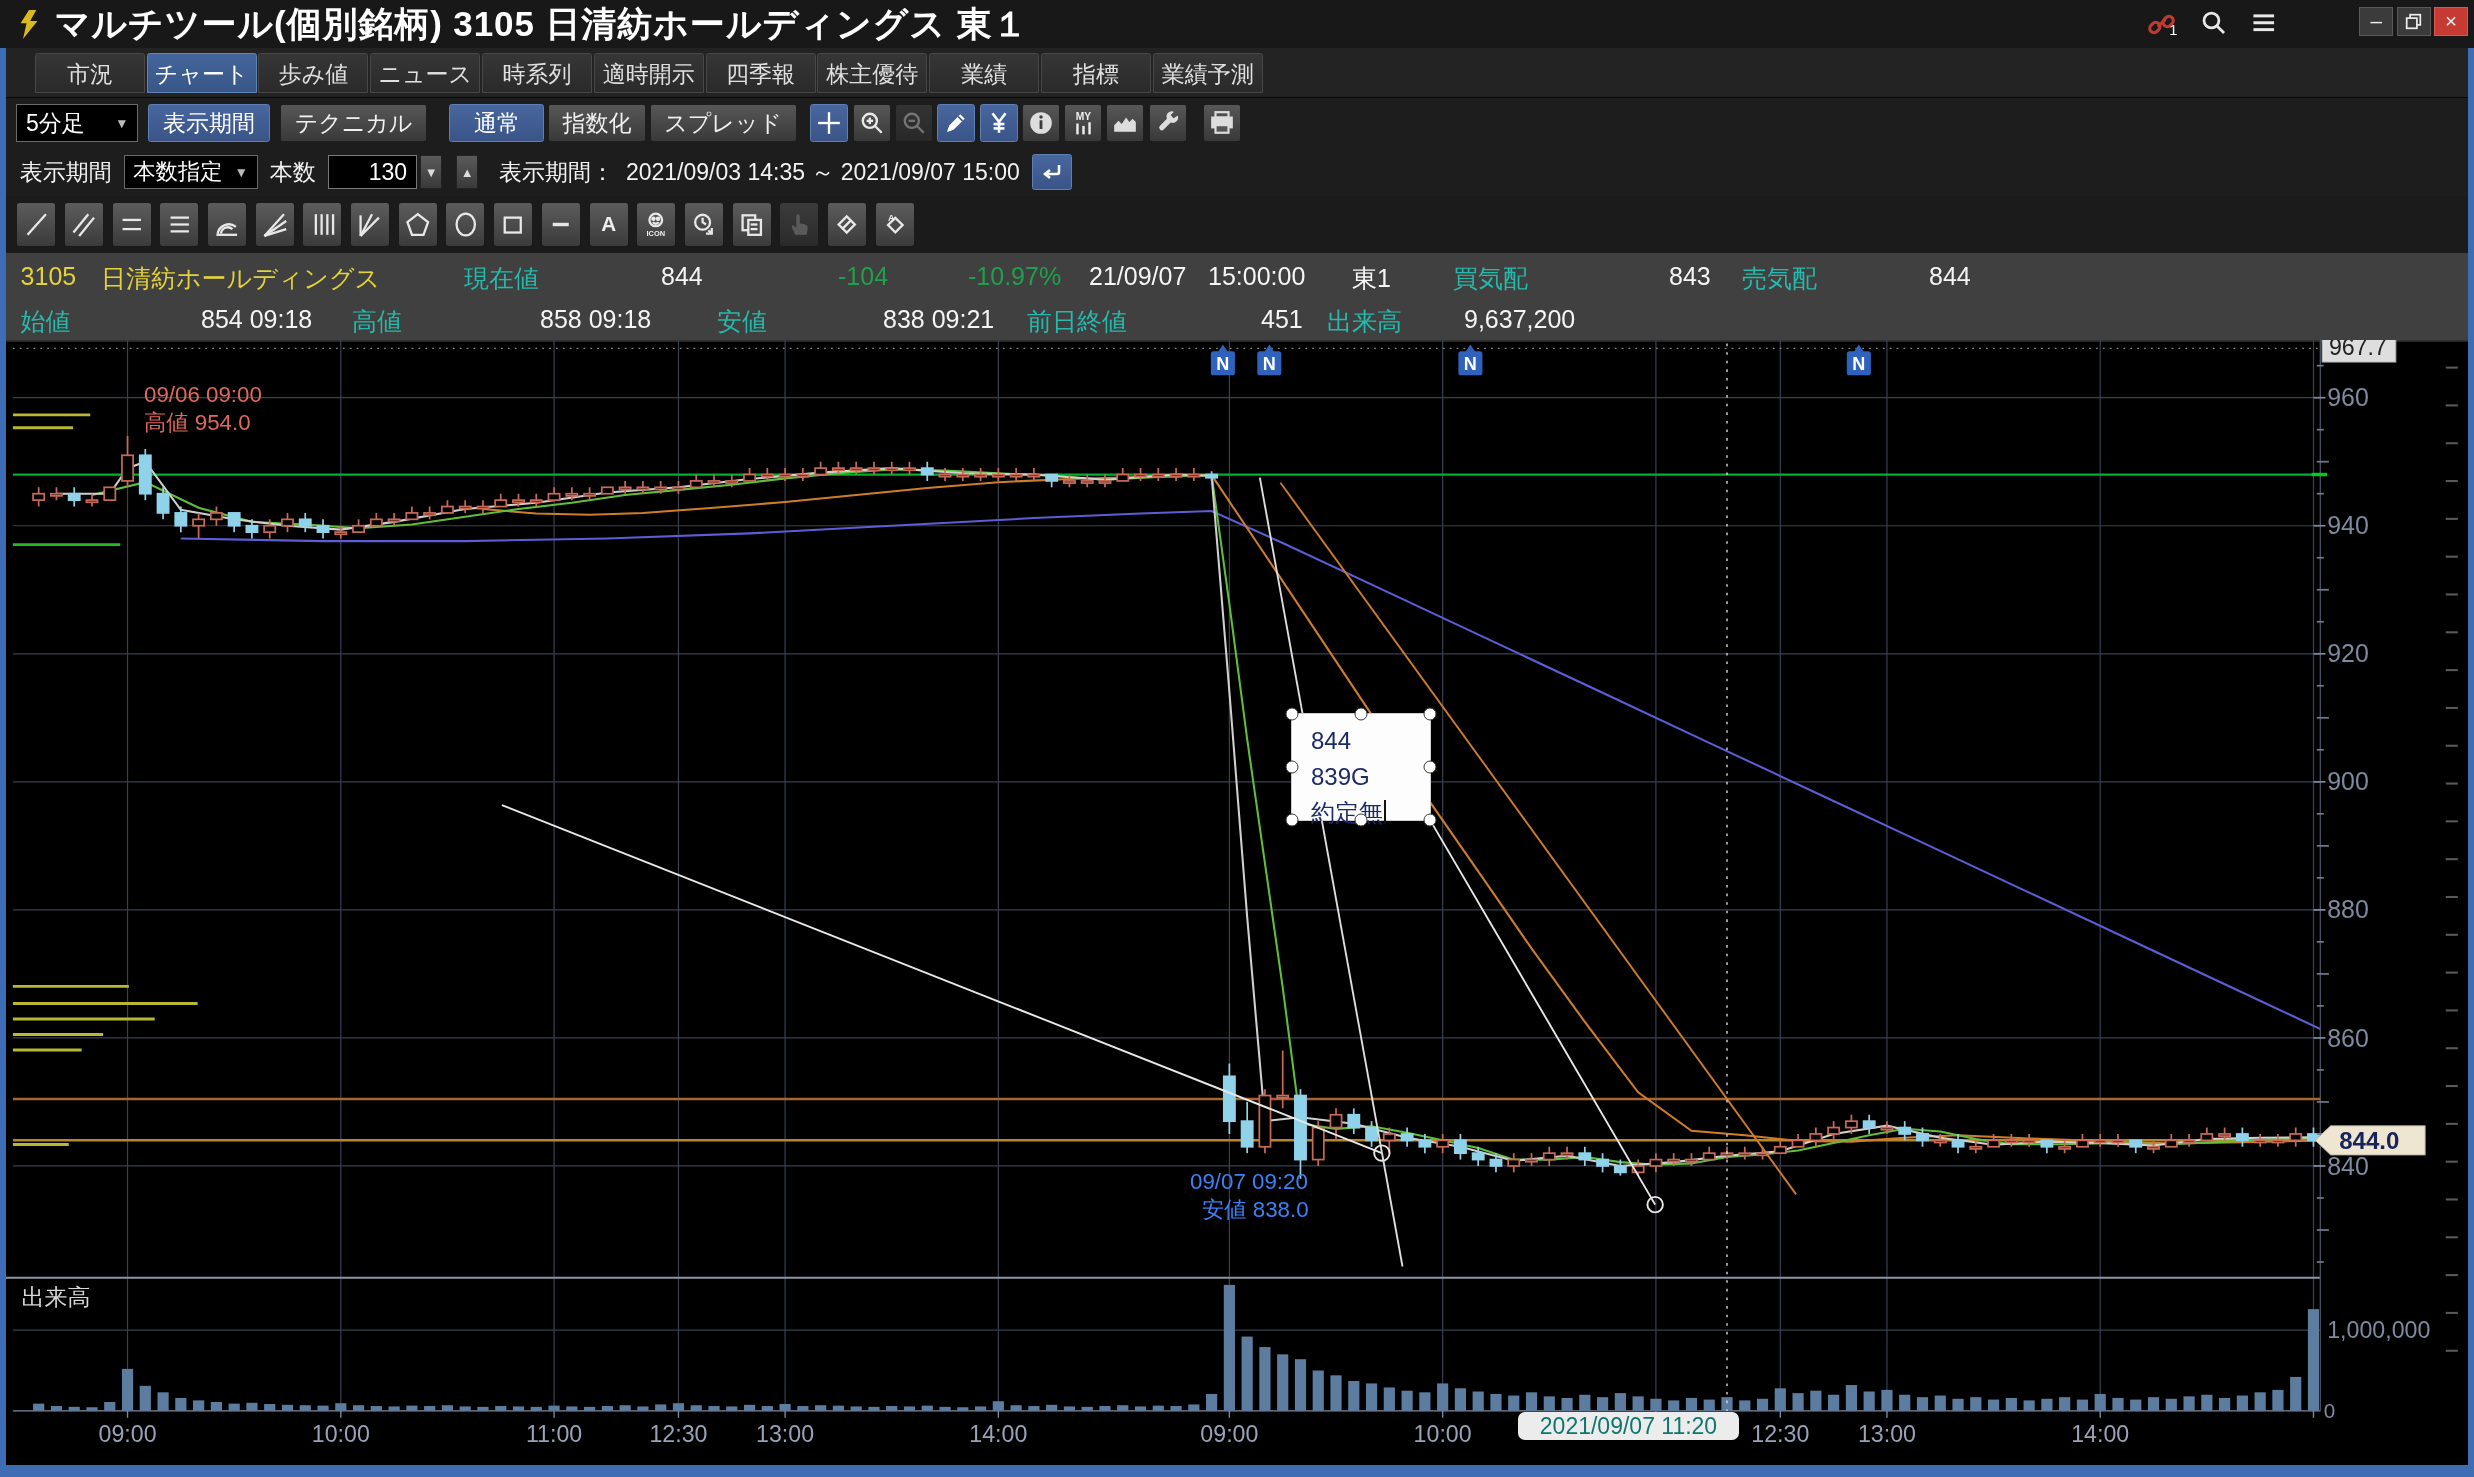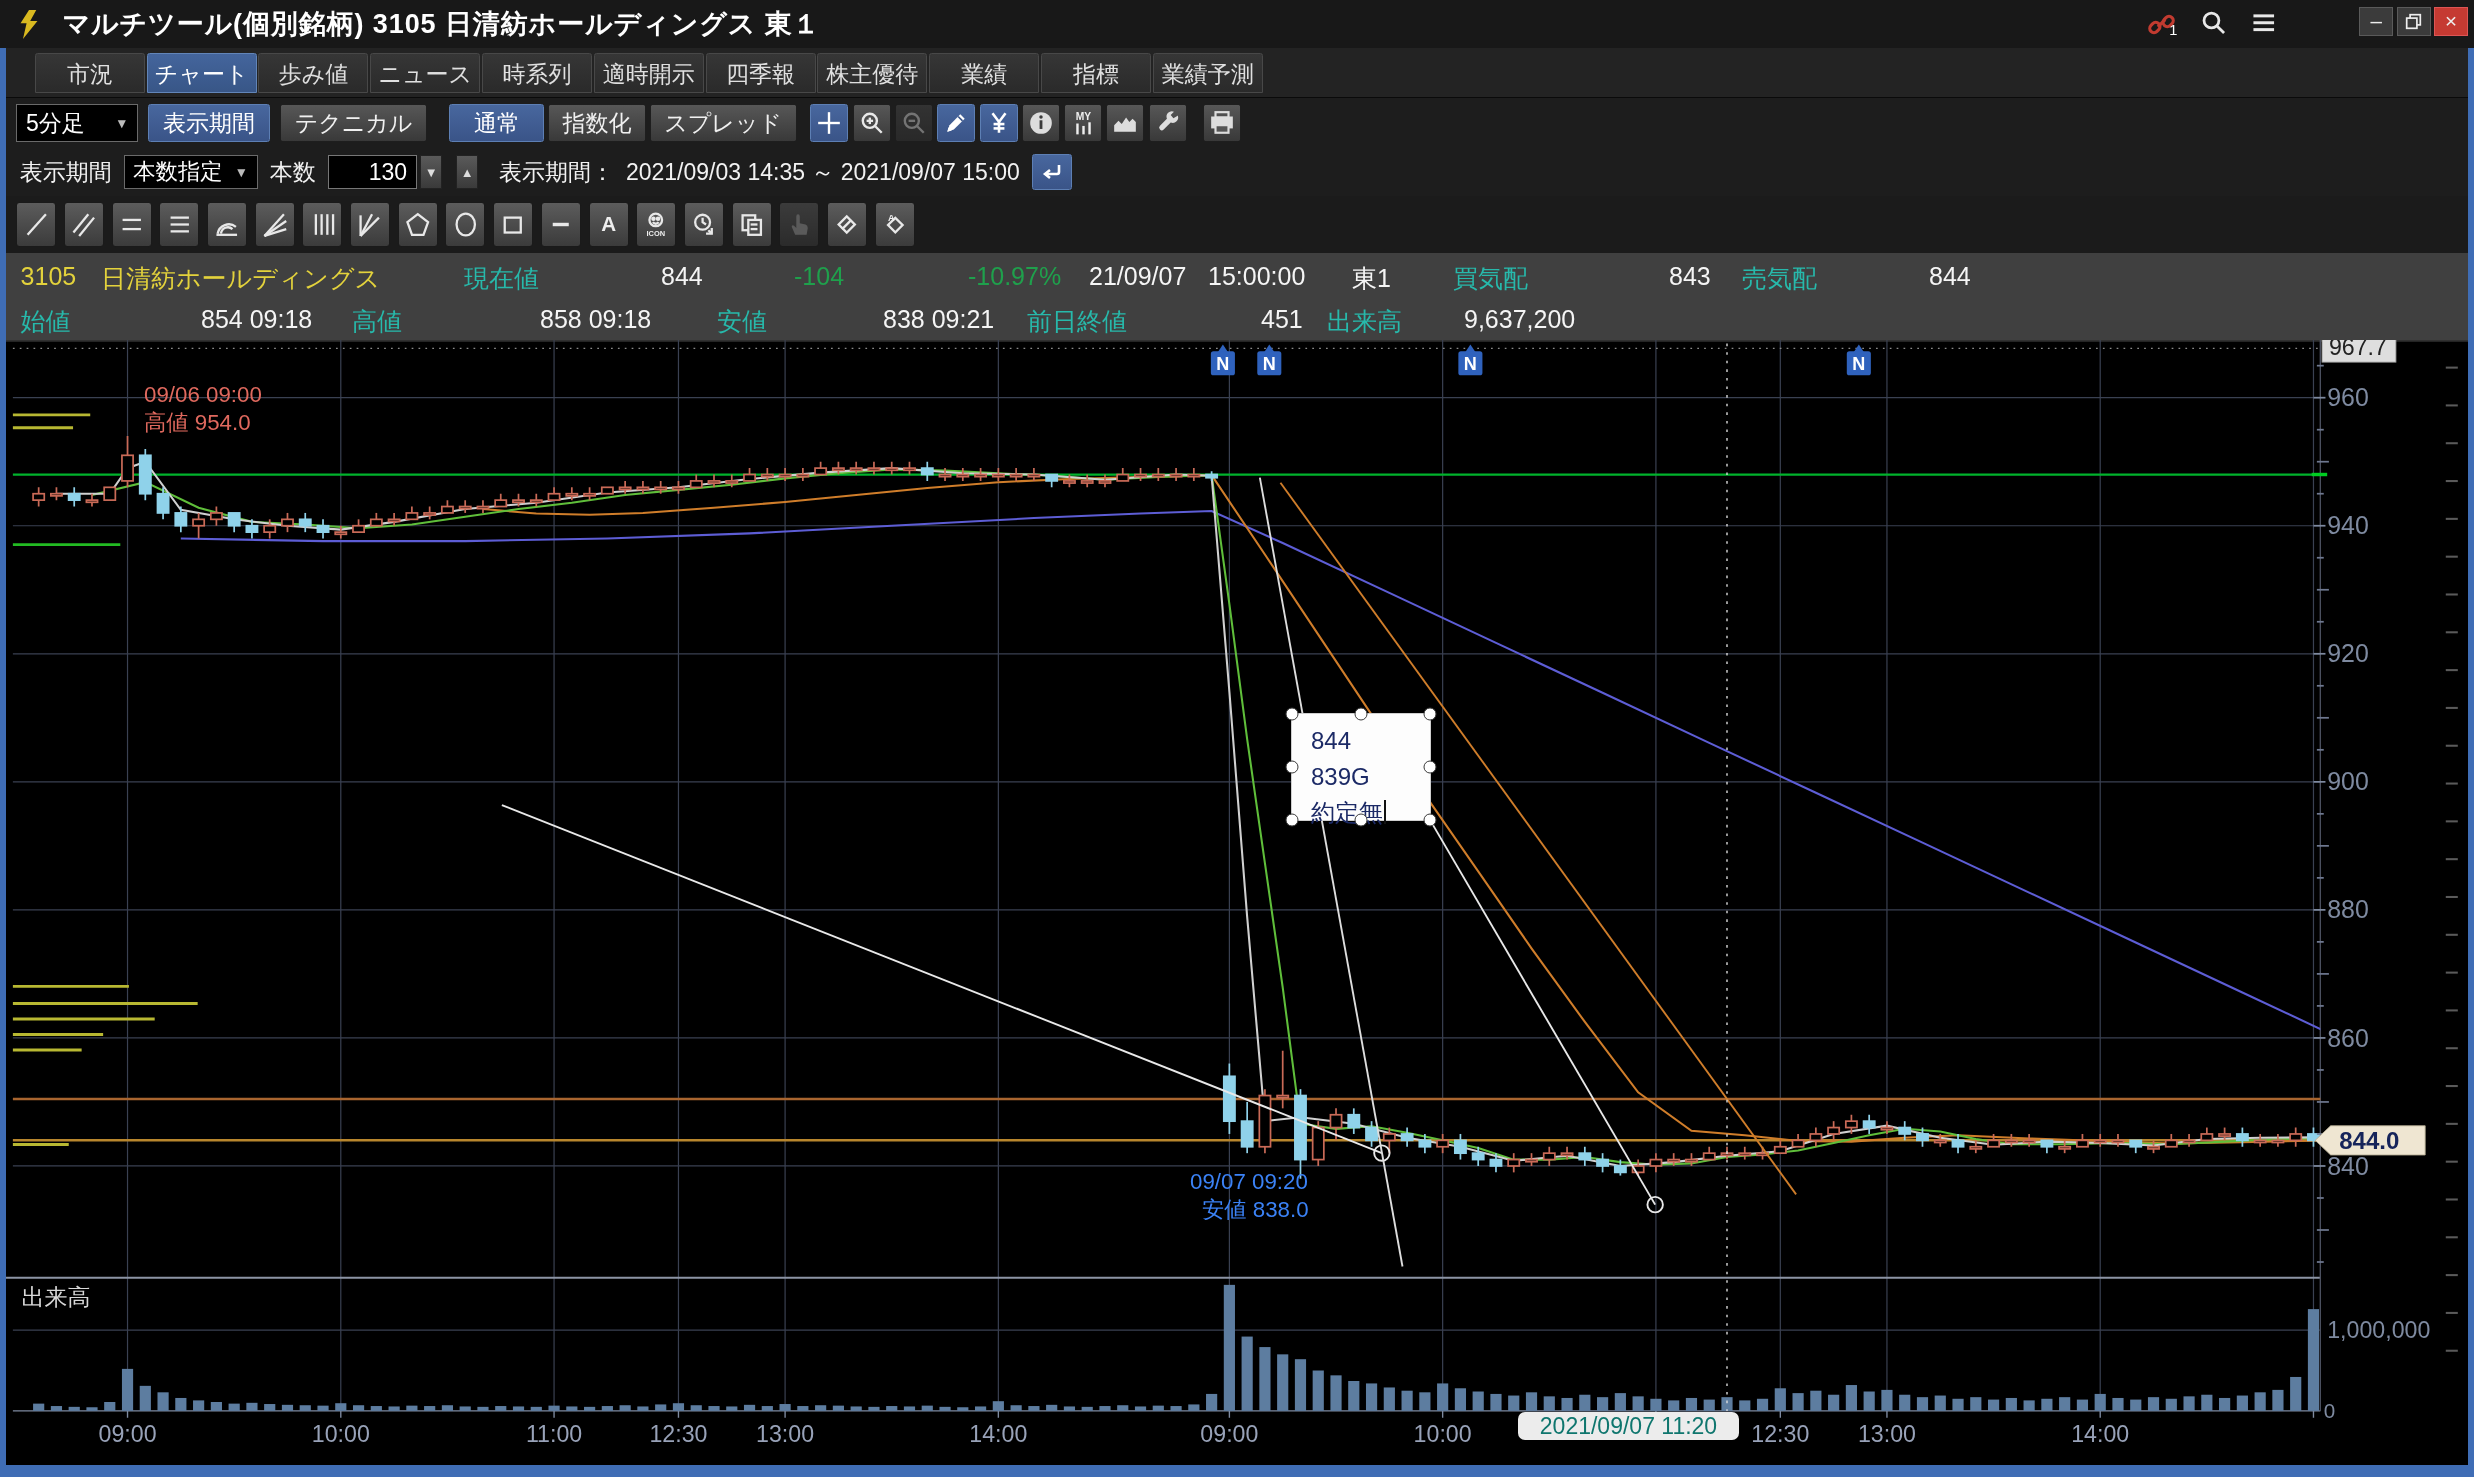--- a/index.html
+++ b/index.html
@@ -5,21 +5,21 @@
   html,body{margin:0;padding:0;background:#000;}
   *{box-sizing:border-box;font-family:"Liberation Sans","DejaVu Sans",sans-serif;}
   .window{position:relative;width:2475px;height:1478px;background:#101010;overflow:hidden;}
   
   .frame{position:absolute;background:#3f6db5;z-index:50;}
   .frame.left{left:0;top:48px;width:6px;bottom:0;}
   .frame.right{right:0;top:48px;width:6.9px;bottom:0;}
   .frame.bottom{left:0;right:0;bottom:0;height:13px;}
   
   .titlebar{position:absolute;left:0;top:0;width:100%;height:48px;background:#181818;display:flex;align-items:center;z-index:40;}
-  .titlebar .title{color:#fff;font-size:27px;font-weight:bold;margin-left:21px;letter-spacing:0.9px;}
+  .titlebar .title{color:#fff;font-size:35px;font-weight:bold;margin-left:13px;letter-spacing:0.9px;}
   .app-icon{margin-left:15.5px;}
   .title-icons{position:absolute;right:198px;top:0;height:48px;display:flex;align-items:center;gap:22.3px;}
   .linkbadge{color:#fff;font-size:14.6px;margin-left:-6.9px;margin-top:12px;}
   .winbtns{position:absolute;right:6.9px;top:6.9px;display:flex;gap:3.4px;}
   .winbtn{width:34px;height:29px;background:#3b3b3b;border:0.9px solid #5a5a5a;color:#eee;font-size:20.6px;display:flex;align-items:center;justify-content:center;}
   .winbtn.close{background:#c53a32;border-color:#d55;}
   
   .tabbar{position:absolute;left:6px;top:48px;right:6.9px;height:50px;background:#232323;border-bottom:0.9px solid #0a0a0a;white-space:nowrap;padding-left:28px;}
   .tab{display:inline-block;width:110px;height:40px;line-height:40px;margin:5.2px 0.9px 0 0.9px;text-align:center;color:#e0e0e0;font-size:23px;background:linear-gradient(#363636,#2a2a2a);border:0.9px solid #484848;border-radius:2.6px 2.6px 0 0;}
   .tab.active{background:linear-gradient(#44659c,#385687);border-color:#6285b8;color:#fff;}
@@ -326,21 +326,21 @@
           <text x="6" y="9" font-size="8" fill="#eee" stroke="none" font-weight="bold">A</text>
         </svg>
       </div>
     </div>
 
   <div class="quote">
     <span class="q1 c-code" style="left:14.6px">3105</span>
     <span class="q1 c-code" style="left:95px">日清紡ホールディングス</span>
     <span class="q1 c-lbl" style="left:458px">現在値</span>
     <span class="q1 c-val" style="left:655px">844</span>
-    <span class="q1 c-neg" style="left:788px">-104</span>
+    <span class="q1 c-neg" style="left:832px">-104</span>
     <span class="q1 c-neg" style="left:962px">-10.97%</span>
     <span class="q1 c-val" style="left:1083px">21/09/07</span>
     <span class="q1 c-val" style="left:1202px">15:00:00</span>
     <span class="q1 c-val" style="left:1346px">東1</span>
     <span class="q1 c-lbl" style="left:1447px">買気配</span>
     <span class="q1 c-val" style="left:1663px">843</span>
     <span class="q1 c-lbl" style="left:1736px">売気配</span>
     <span class="q1 c-val" style="left:1923px">844</span>
     <span class="q2 c-lbl" style="left:14.6px">始値</span>
     <span class="q2 c-val" style="left:195px">854 09:18</span>

